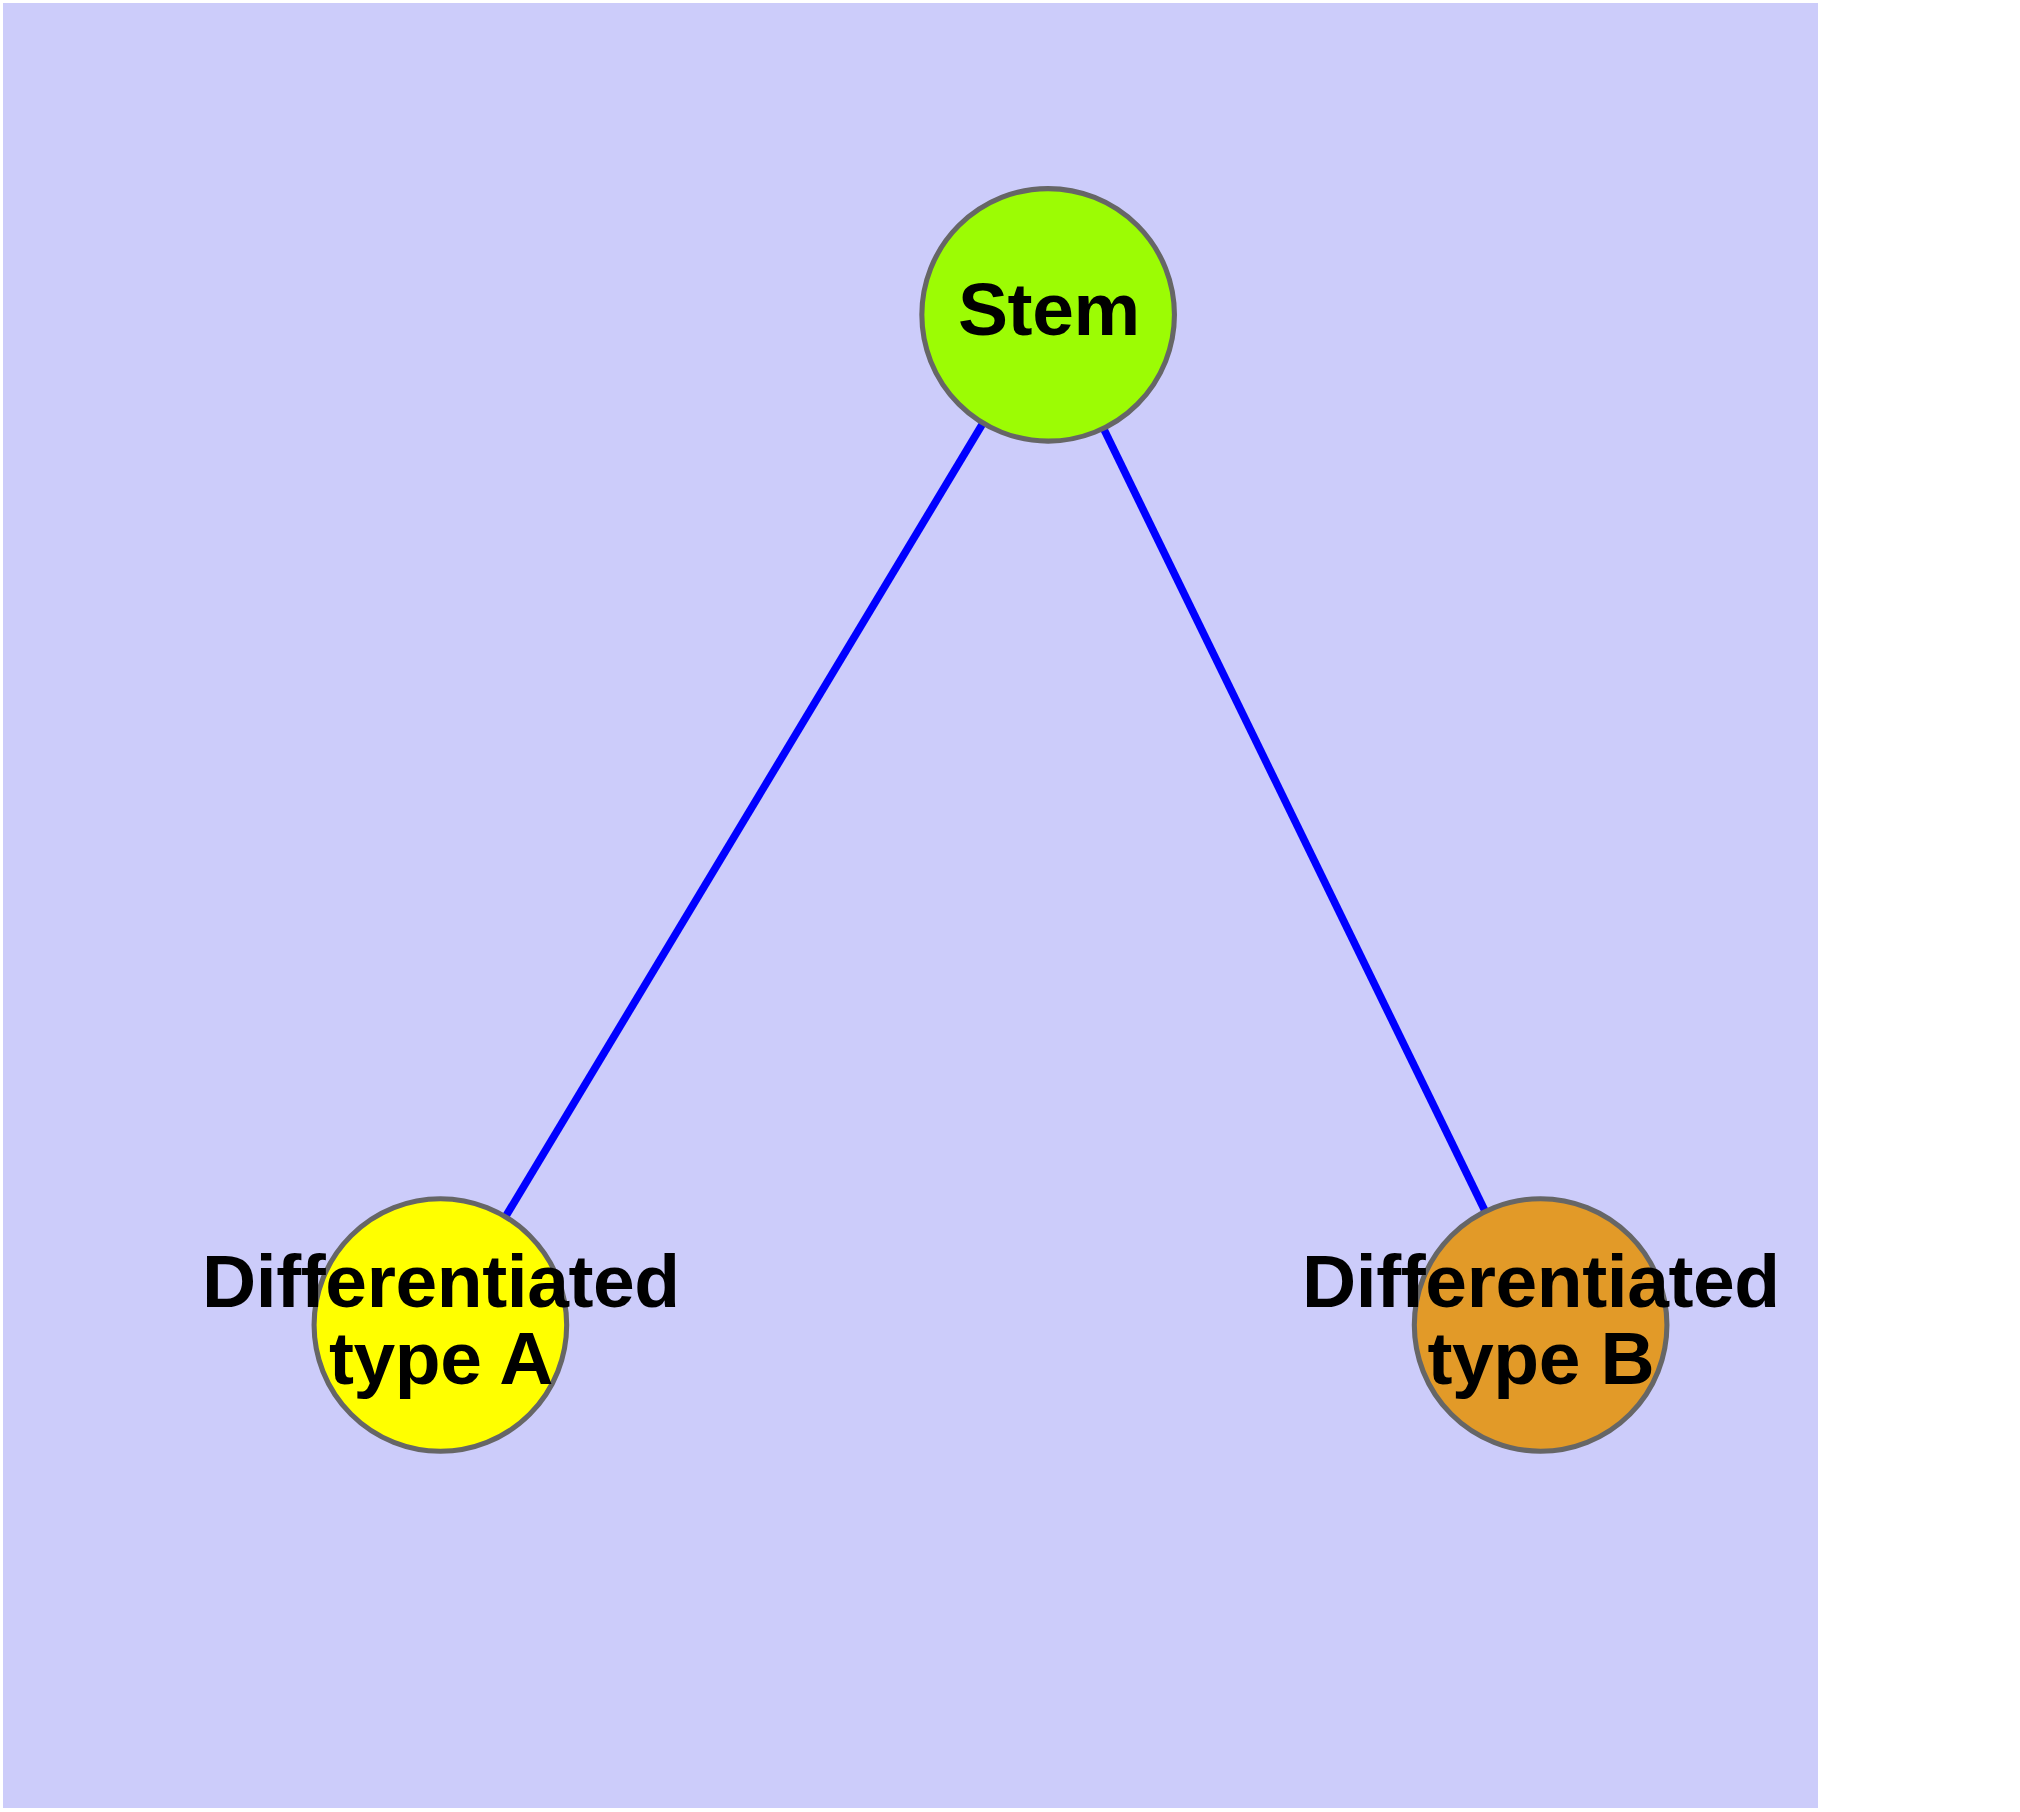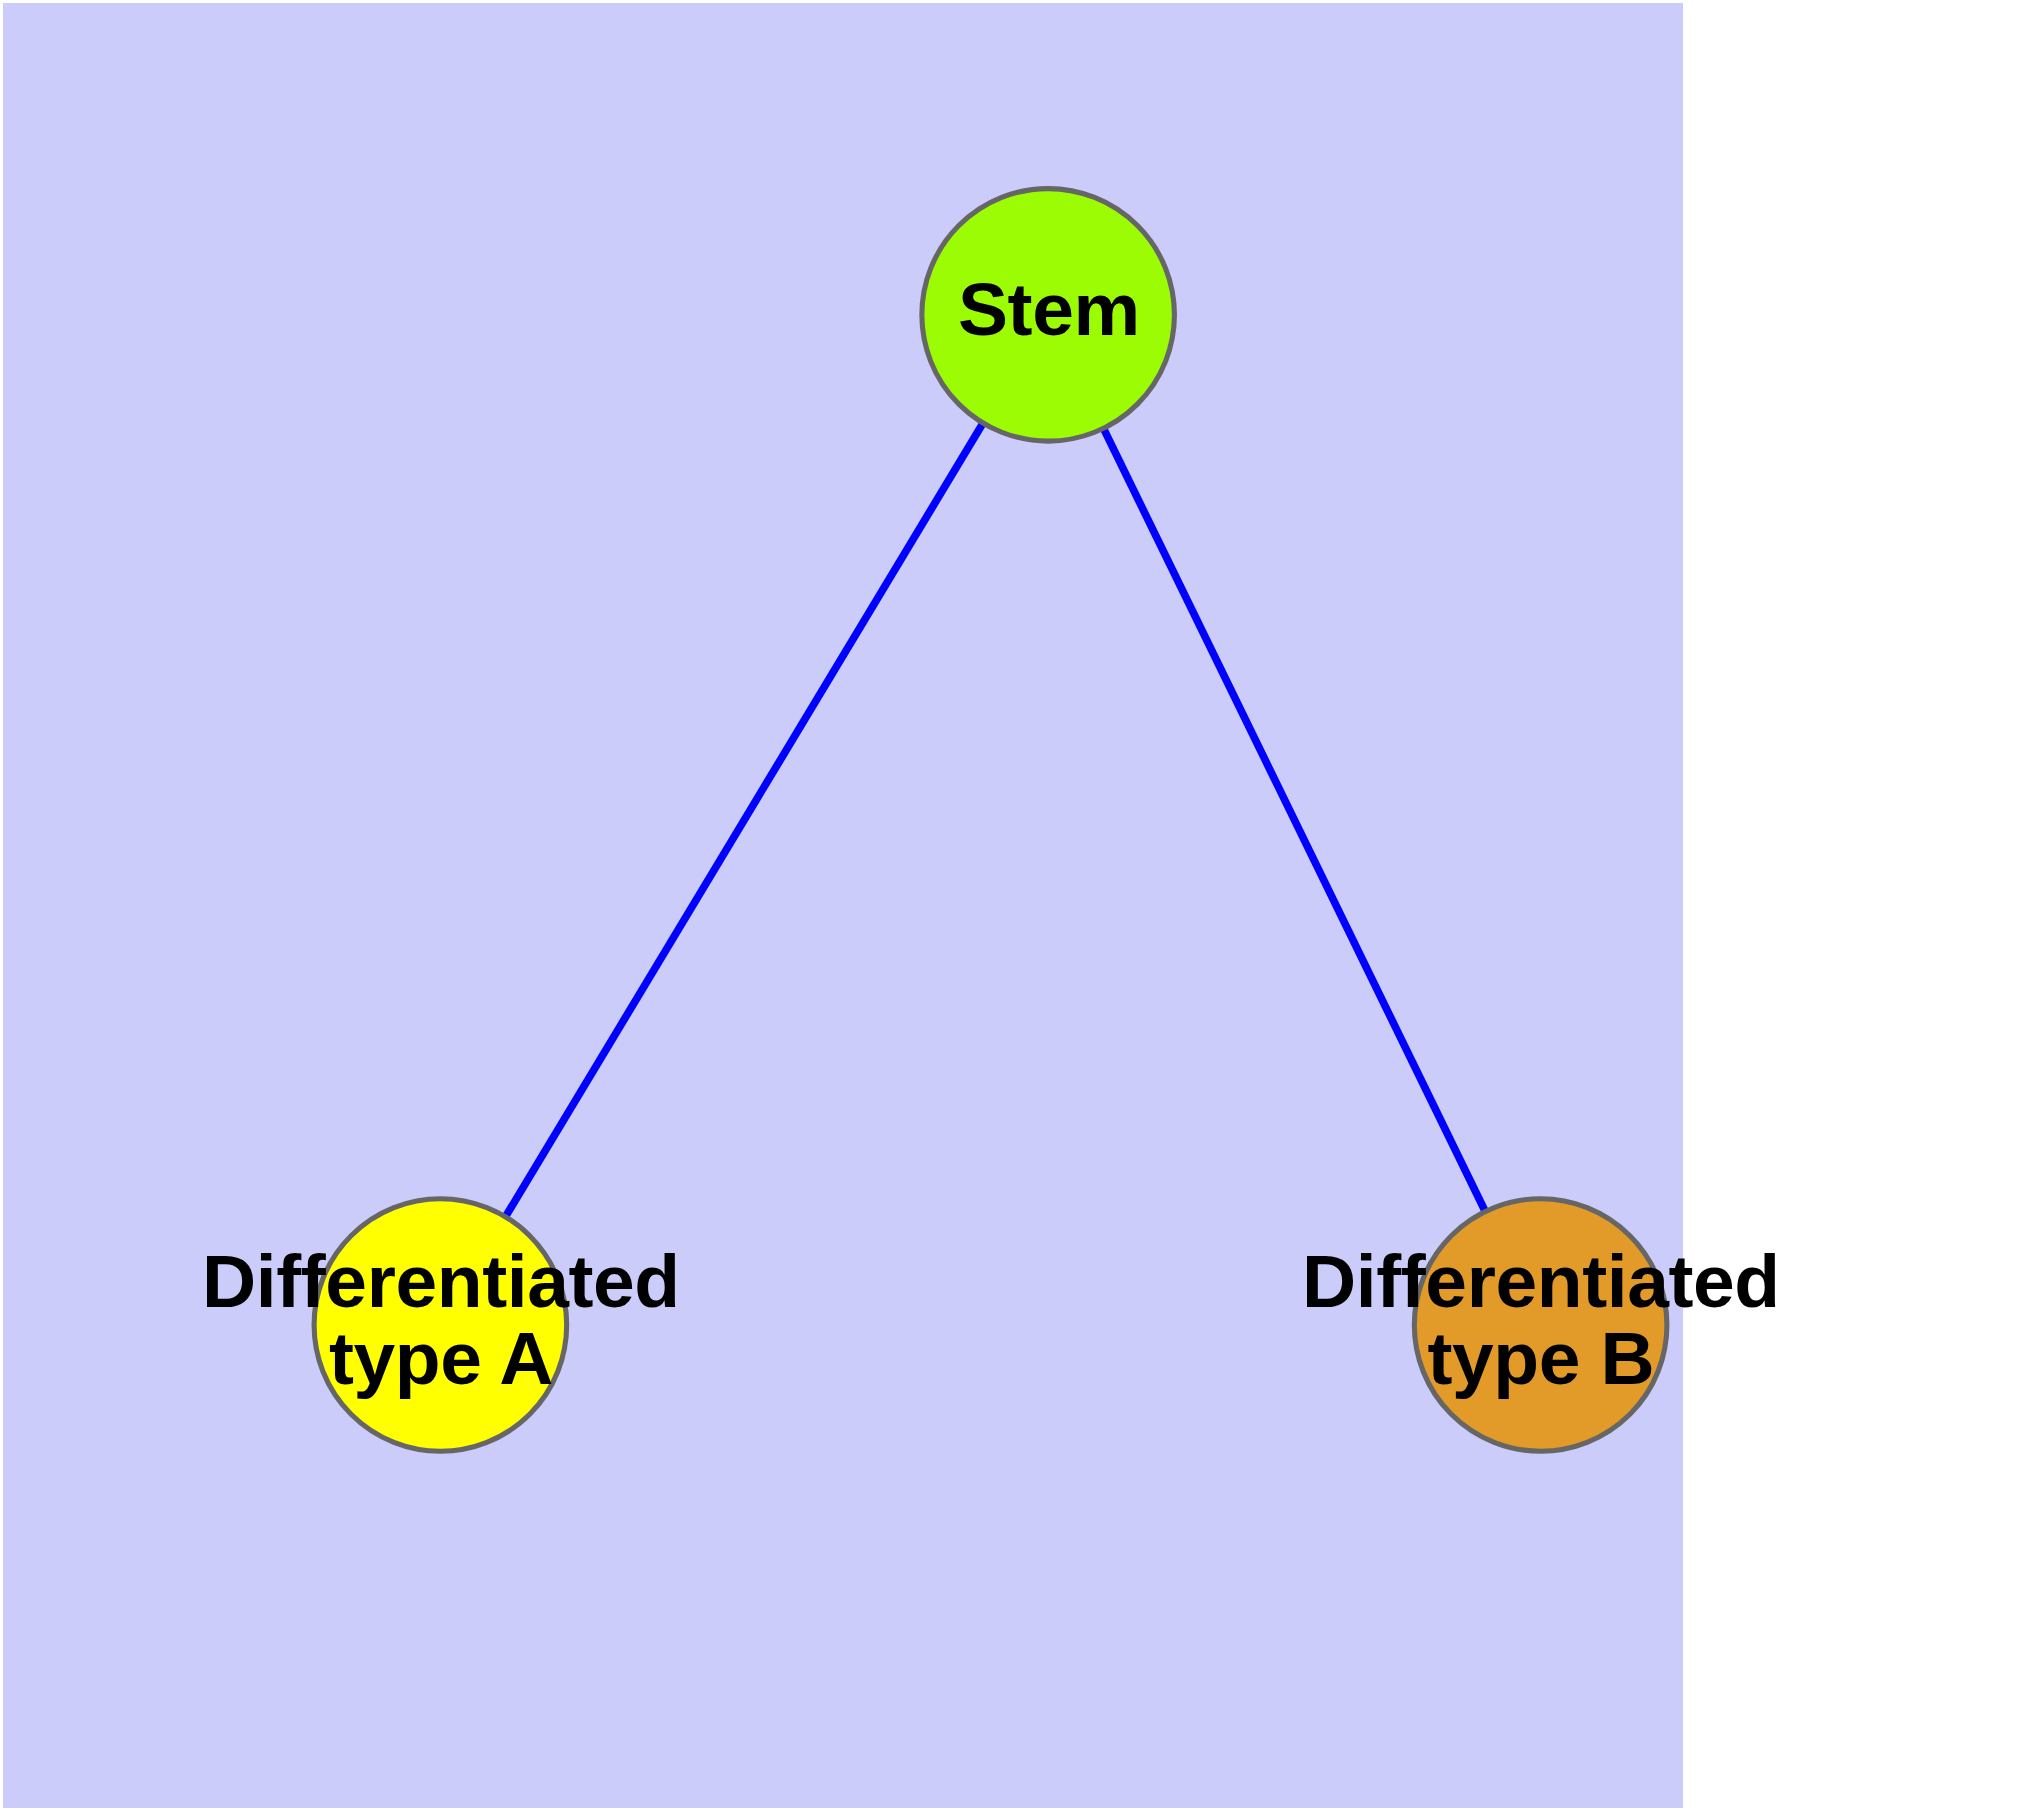--- a/index.html
+++ b/index.html
@@ -19,21 +19,21 @@
     left: 0;
     top: 0;
     width: 2021px;
     height: 1812px;
     background: #ffffff;
   }
   #graph-plot {
     position: absolute;
     left: 3.4px;
     top: 3.4px;
-    width: 1680px;
+    width: 1815px;
     height: 1805px;
     background: #ccccfa;
     overflow: visible;
   }
   svg.graph-svg {
     position: absolute;
     left: 0;
     top: 0;
     width: 2014px;
     height: 1805px;

